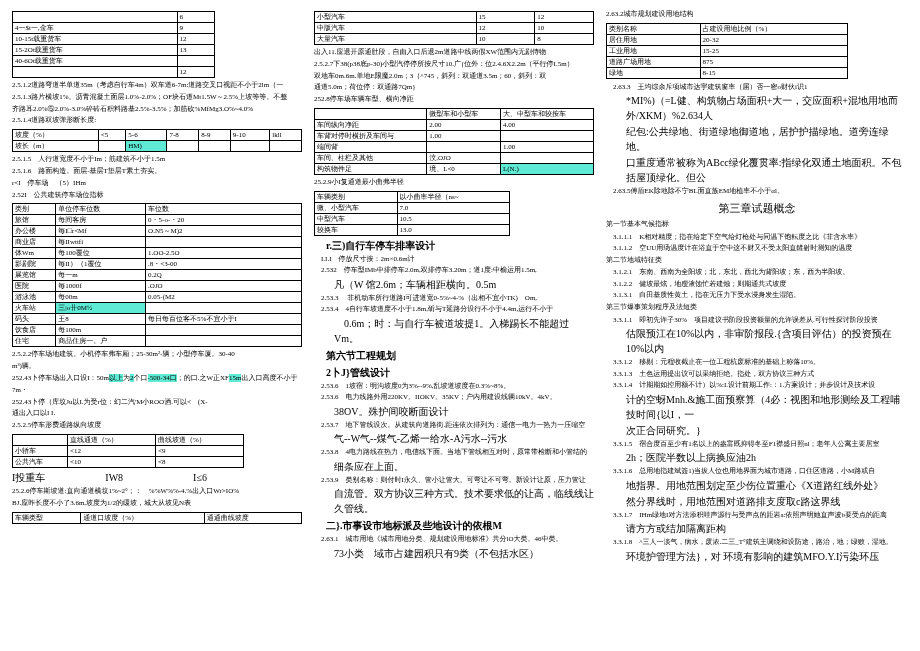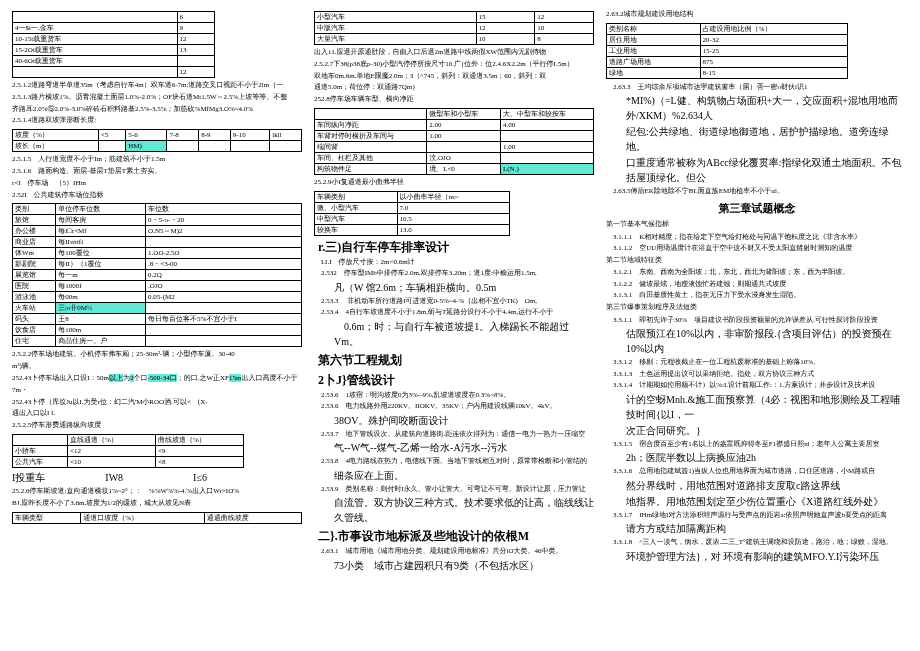--- a/index.html
+++ b/index.html
@@ -4,27 +4,27 @@
 <style>
   *{margin:0;padding:0;box-sizing:border-box}
   body{font-family:"SimSun","Microsoft YaHei",serif;font-size:8px;color:#000;background:#fff;width:920px;height:651px;overflow:hidden;position:relative}
   .cols{display:flex;gap:12px;padding:8px 12px}
   .col{flex:1;min-width:0}
   .col1{flex:0 0 290px}
   .col2{flex:0 0 280px}
   .col3{flex:1}
   table{border-collapse:collapse;width:100%;margin:3px 0;font-size:7px}
   td,th{border:1px solid #000;padding:1px 3px;text-align:left;height:11px;line-height:10px}
-  .sec{font-size:12px;font-weight:bold;margin:3px 4px 1px}
+  .sec{font-size:10px;font-weight:bold;margin:3px 12px 1px}
   .para{font-size:7px;line-height:1.4;margin:2px 0}
   .item{font-size:7px;line-height:1.5;margin:1px 0;padding-left:1em}
   .item2{font-size:10px;line-height:1.5;margin:1px 0;padding-left:2em}
   .hl{background:#5eead4}
   .bold{font-weight:normal}
-  .title{font-size:11px;font-weight:bold;text-align:center;margin:4px 0}
+  .title{font-size:11px;font-weight:normal;text-align:center;margin:4px 0}
   .narrow td{padding:0 2px;height:10px}
   .t70{width:70%}
   .t80{width:80%}
 </style>
 </head>
 <body>
 
 <div class="cols">
  <div class="col col1">
   <table class="narrow t70">
@@ -340,20 +340,20 @@
   <div class="item">3.3.1.1　即初先许子30%　项目建议书阶段投资额量的允许误差从.可行性探讨阶段投资</div>
   <div class="item2">估限预江在10%以内，非审阶报段.{含项目评估）的投资预在10%以内</div>
   <div class="item">3.3.1.2　移剔：元程收截止在一位工程杭废标准的基础上称落10%。</div>
   <div class="item">3.3.1.3　土色运用提出议可以采纳拒绝。指处，双方协议三种方式</div>
   <div class="item">3.3.1.4　计期期如控用额不计）以%:I.设计前期工作:：1.方案设计；并步设计及技术设</div>
   <div class="item2">计的空蚜Mnh.&amp;施工面预察算（4必：视图和地形测绘及工程哺技时间{以I，一</div>
   <div class="item2">次正合同研究。}</div>
   <div class="item">3.3.1.5　宿合度百至少有1名以上的盎富既抑得冬至F1襟盛日照nl；老年人公寓主要居室</div>
   <div class="item2">2h；医院半数以上病换应油2h</div>
   <div class="item">3.3.1.6　总用地指建斌簽1)当拔人位也用地界面为城市道路，口住区道路，小M路或自</div>
+  <div class="item2">地指界。用地范围划定至少伤位置重心《X道路红线外处》</div>
   <div class="item2">然分界线时，用地范围对道路排支度取c路这界线</div>
-  <div class="item2">地指界。用地范围划定至少伤位置重心《X道路红线外处》</div>
   <div class="item">3.3.1.7　IHm绿地I对方法添积哇声源行与受声点的距岩a:依照声明她直声波b要受点的距离</div>
   <div class="item2">请方方或结加隔离距构</div>
   <div class="item">3.3.1.8　^三人一淡气，病水，废浓.二三_T°建筑主调绕和设防途，路治，地；绿败，湿地。</div>
   <div class="item2">环境护管理方法}，对 环境有影响的建筑MFO.Y.I污染环压</div>
  </div>
 </div>
 
 </body></html>

